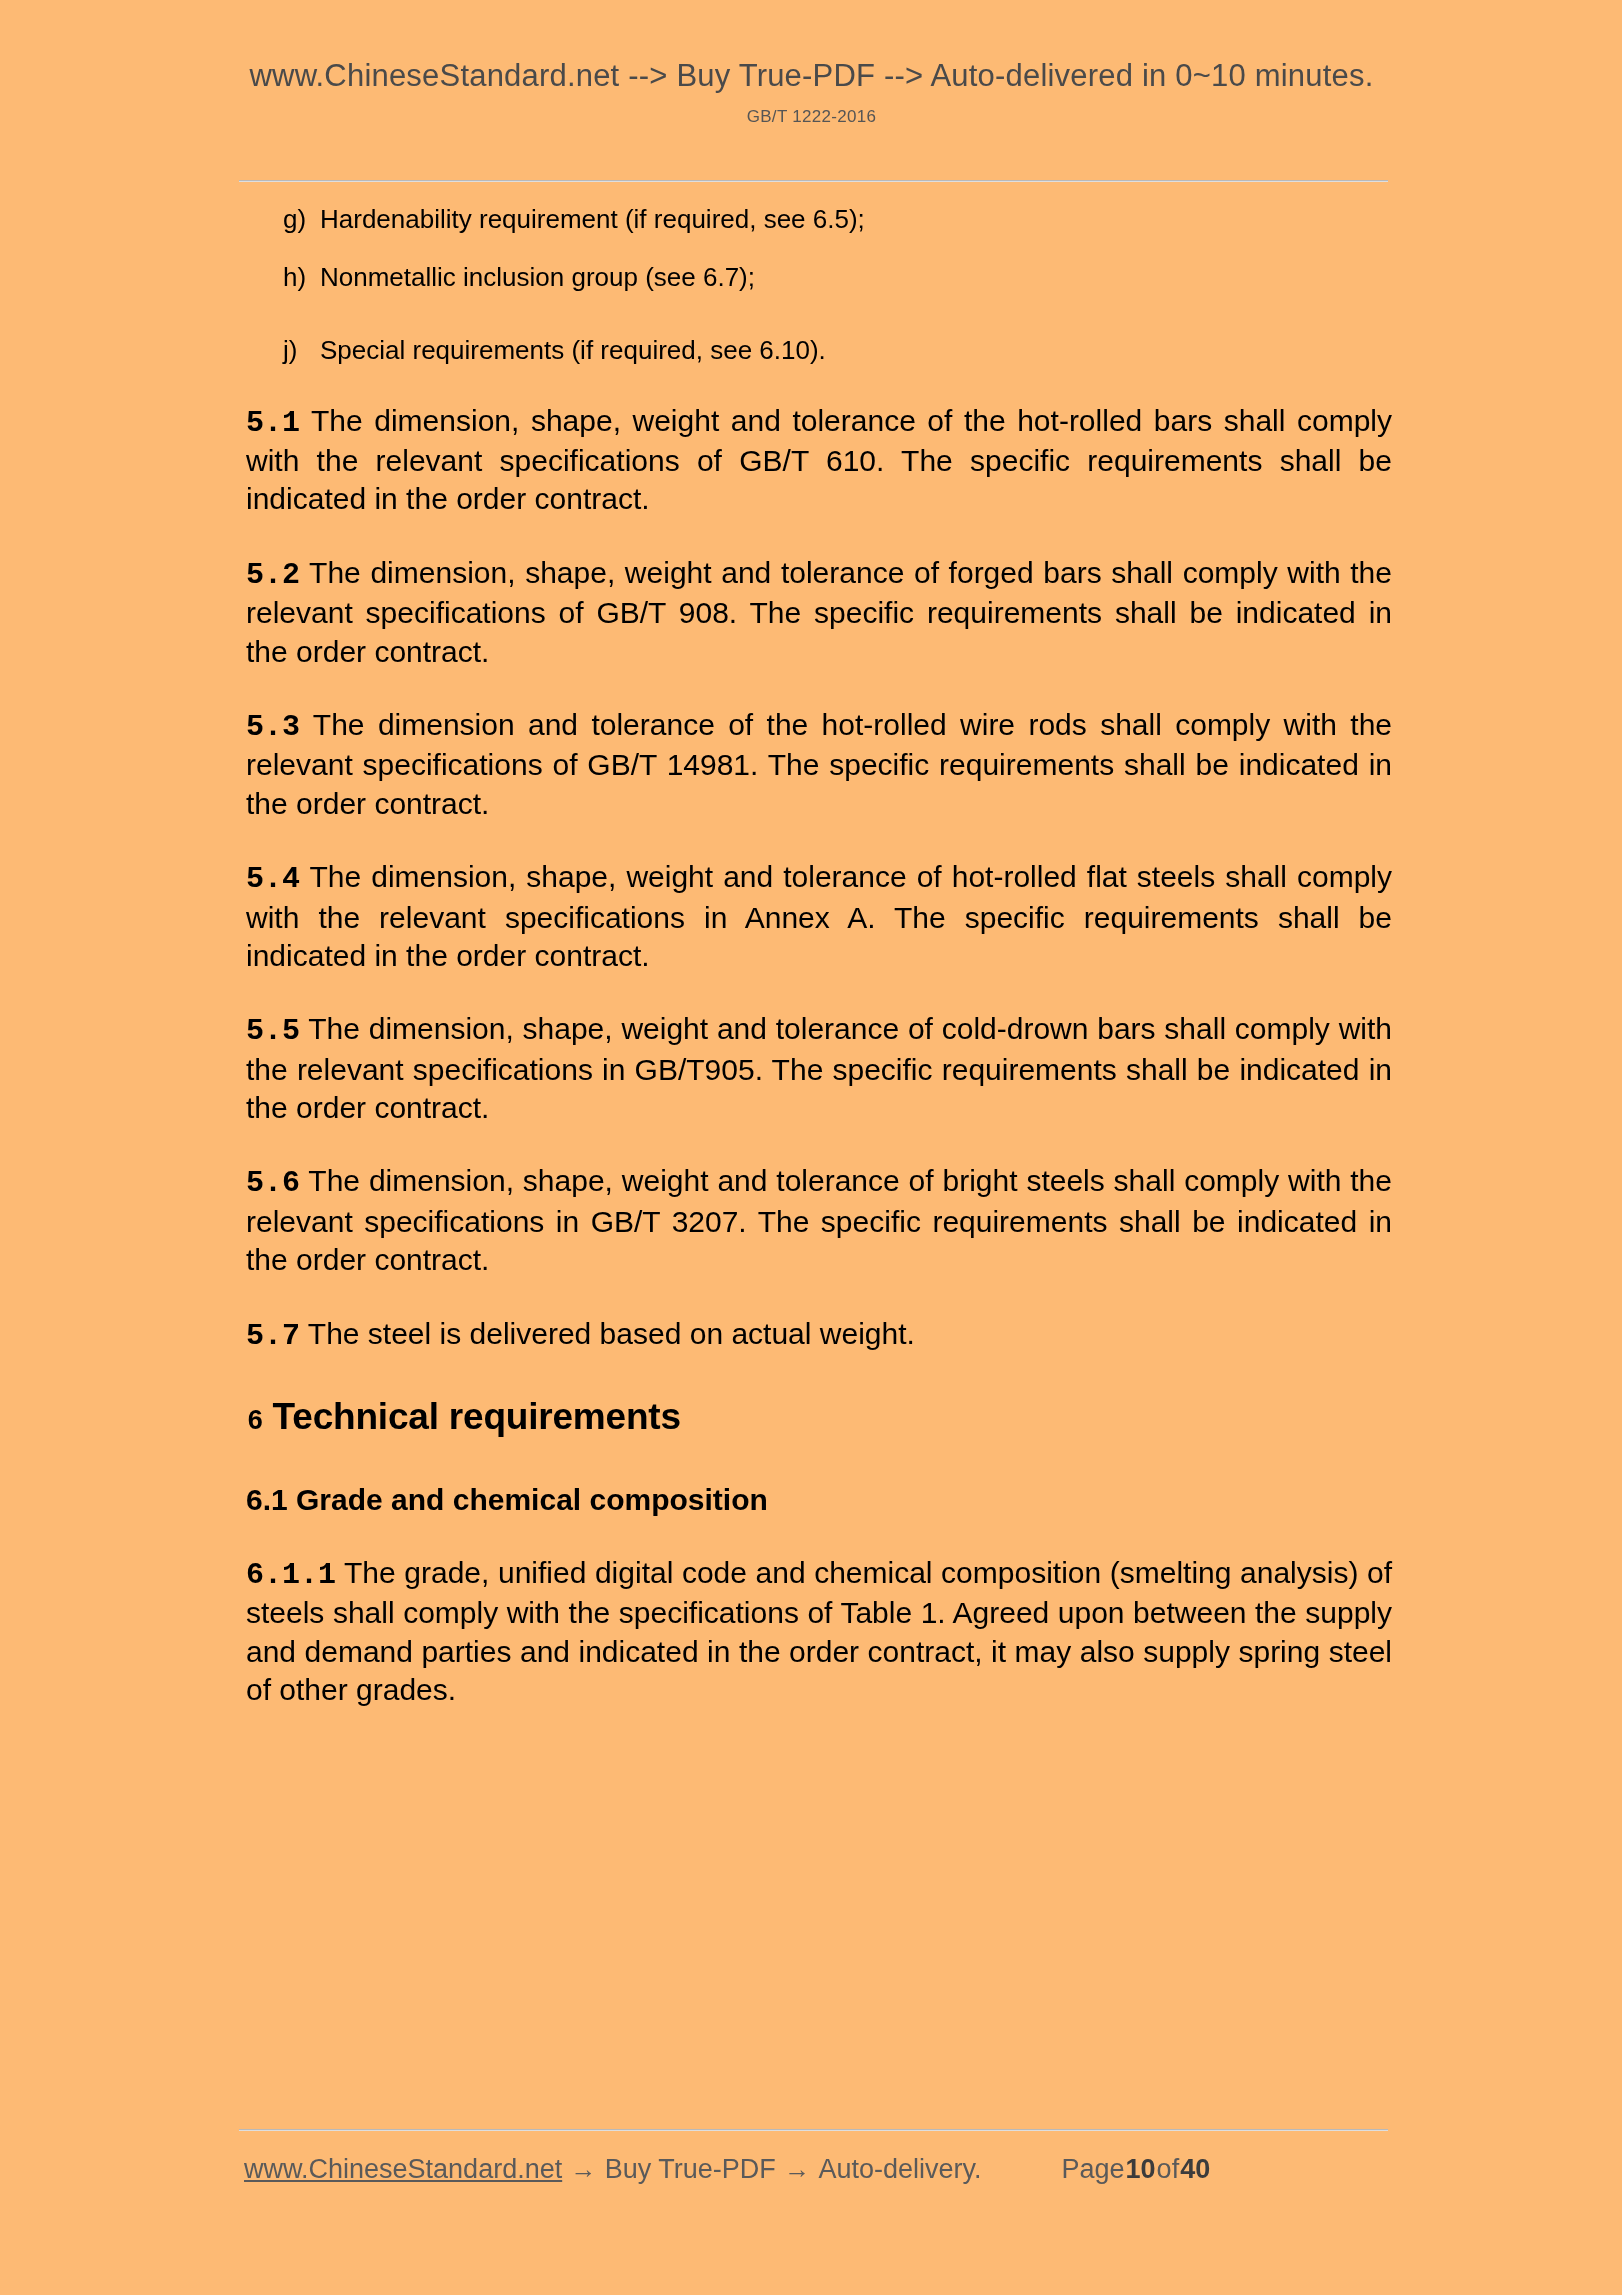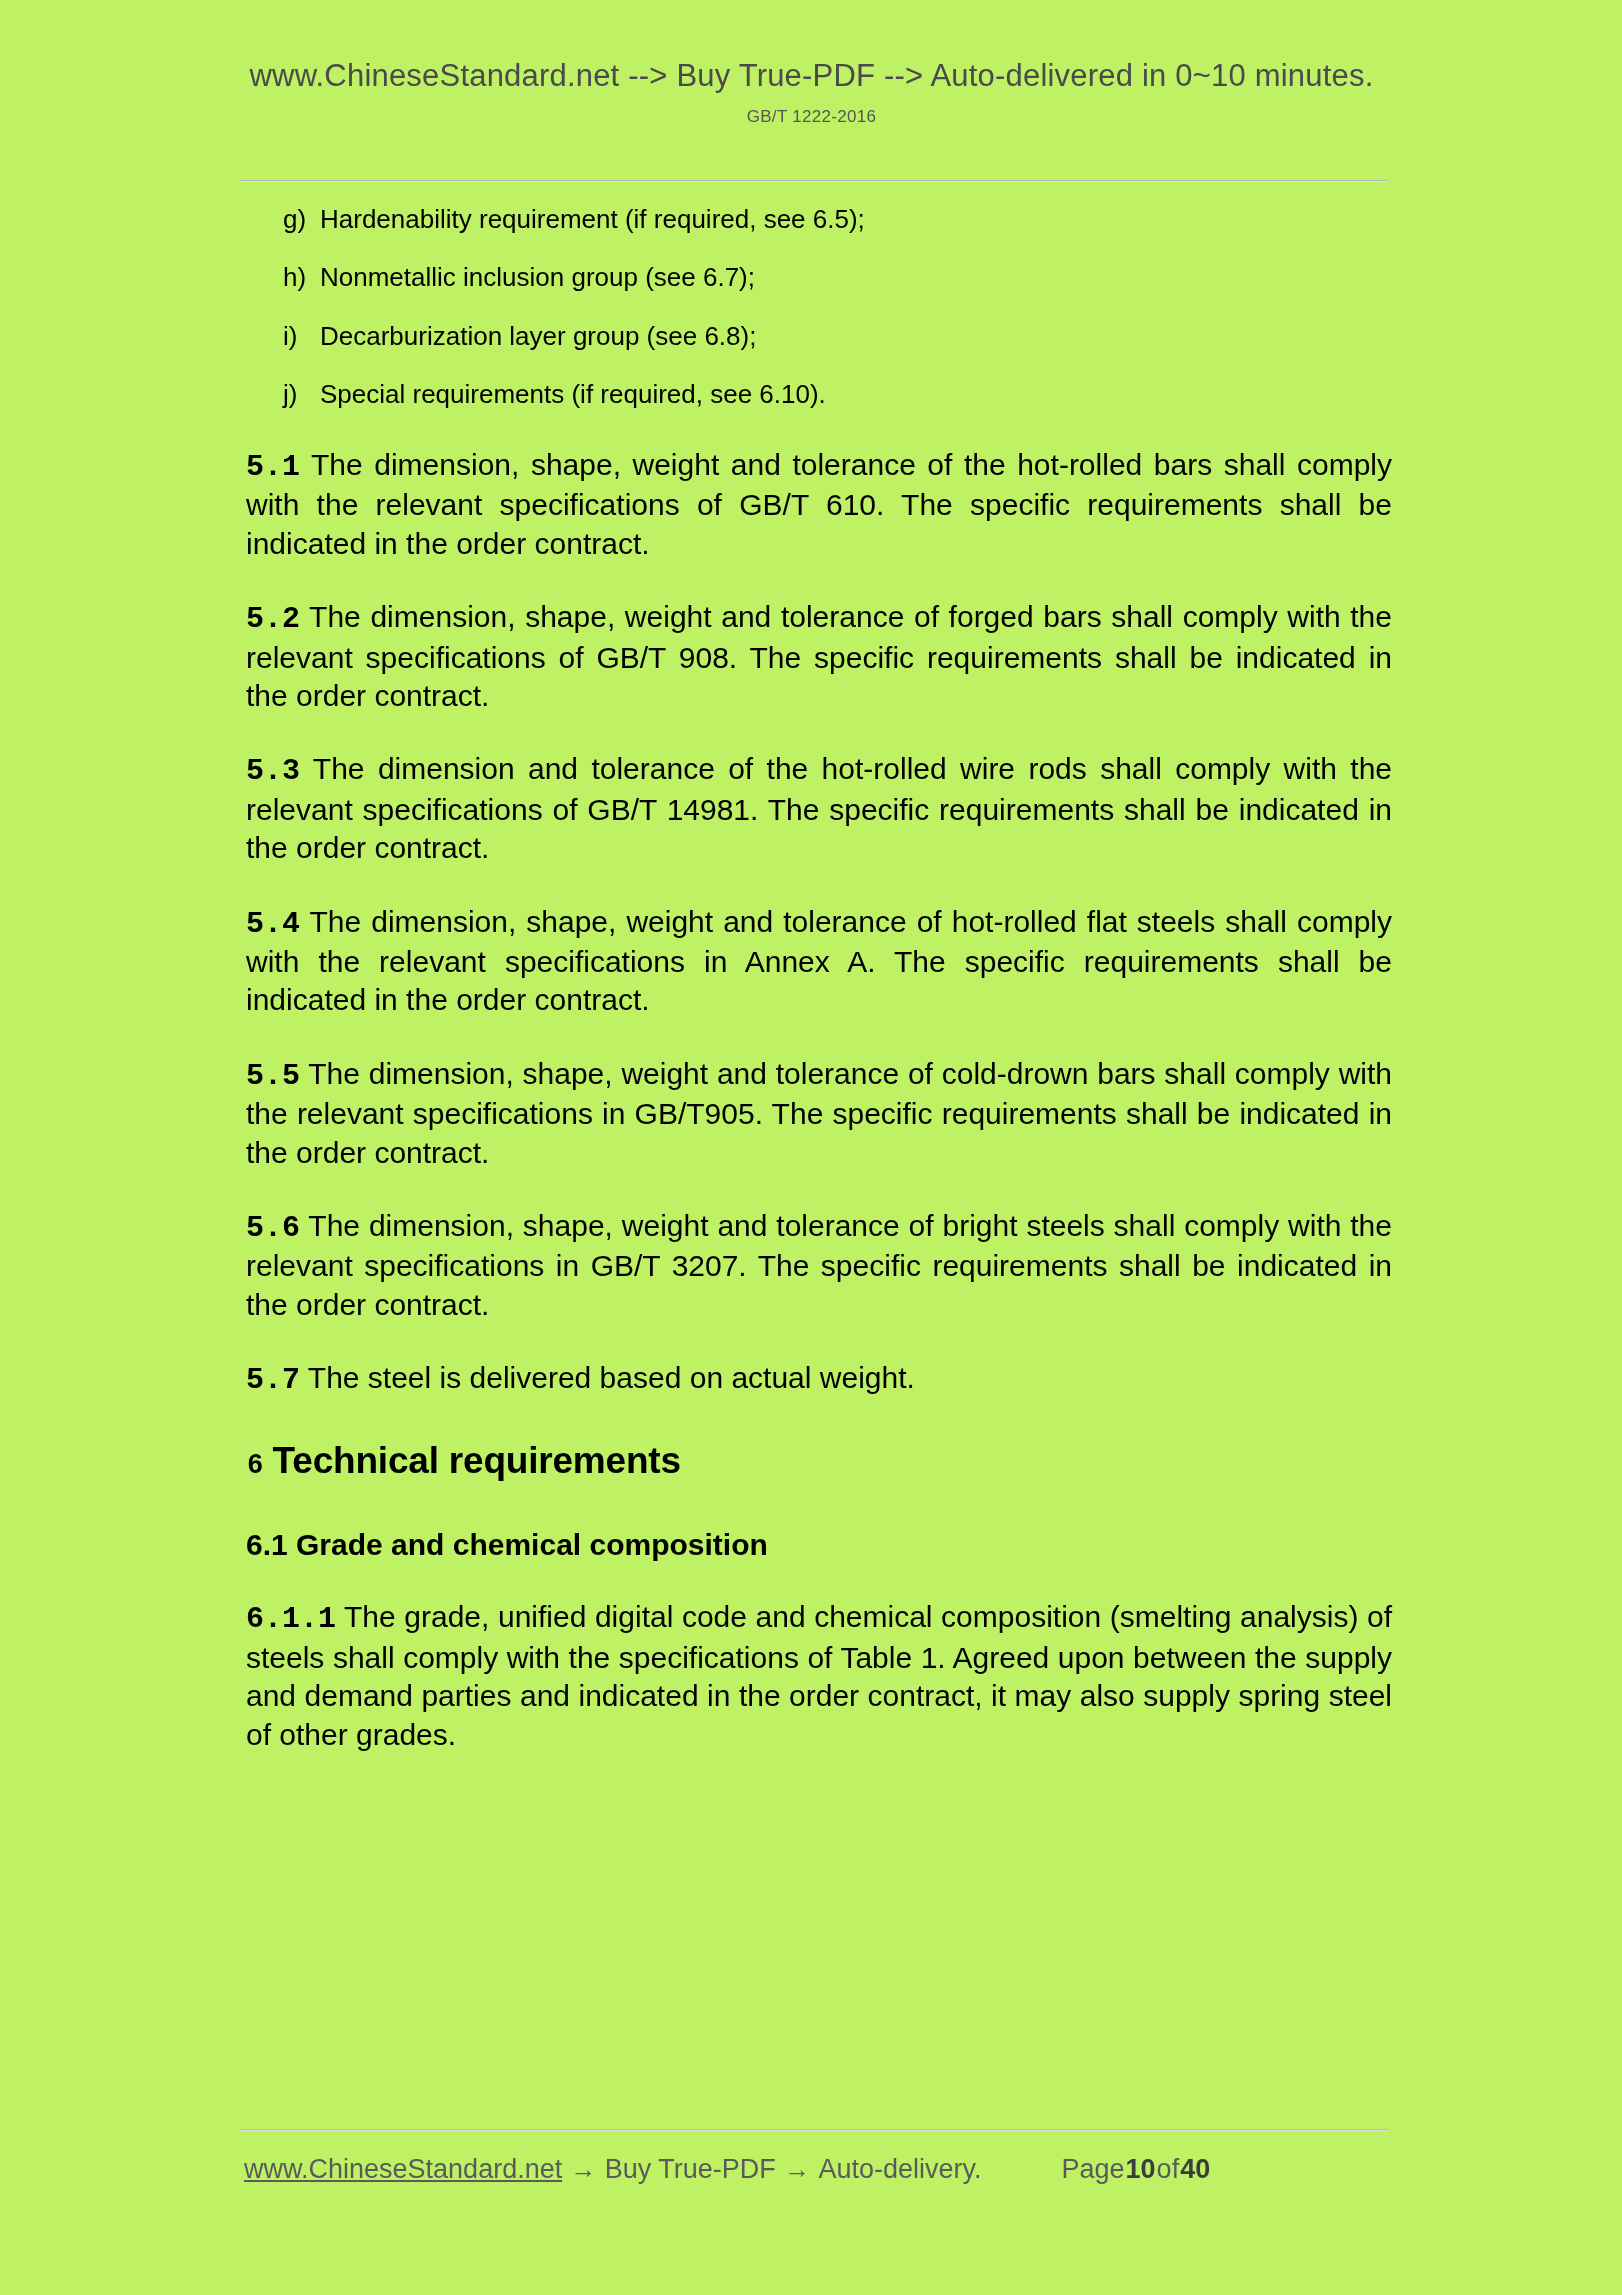--- a/index.html
+++ b/index.html
@@ -8,21 +8,21 @@
     background: #ffffff;
   }
   body {
     font-family: "Liberation Sans", sans-serif;
     color: #000000;
   }
   .page {
     position: relative;
     width: 1623px;
     height: 2295px;
-    background: #bef264;
+    background: #fdba74;
     overflow: hidden;
     box-sizing: border-box;
   }
 
   
   .page-header {
     position: absolute;
     left: 0;
     top: 58px;
     width: 1623px;
@@ -158,23 +158,20 @@
     <div class="list-item">
       <span class="marker">g)</span><span>Hardenability requirement (if required, see 6.5);</span>
     </div>
     <div class="list-gap"></div>
 
     <div class="list-item">
       <span class="marker">h)</span><span>Nonmetallic inclusion group (see 6.7);</span>
     </div>
     <div class="list-gap"></div>
 
-    <div class="list-item">
-      <span class="marker">i)</span><span>Decarburization layer group (see 6.8);</span>
-    </div>
     <div class="list-gap"></div>
 
     <div class="list-item">
       <span class="marker">j)</span><span>Special requirements (if required, see 6.10).</span>
     </div>
 
 
     <p class="para">
       <span class="num">5.1</span><span> The dimension, shape, weight and tolerance of the hot-rolled bars shall comply with the relevant specifications of GB/T 610. The specific requirements shall be indicated in the order contract.</span>
     </p>

